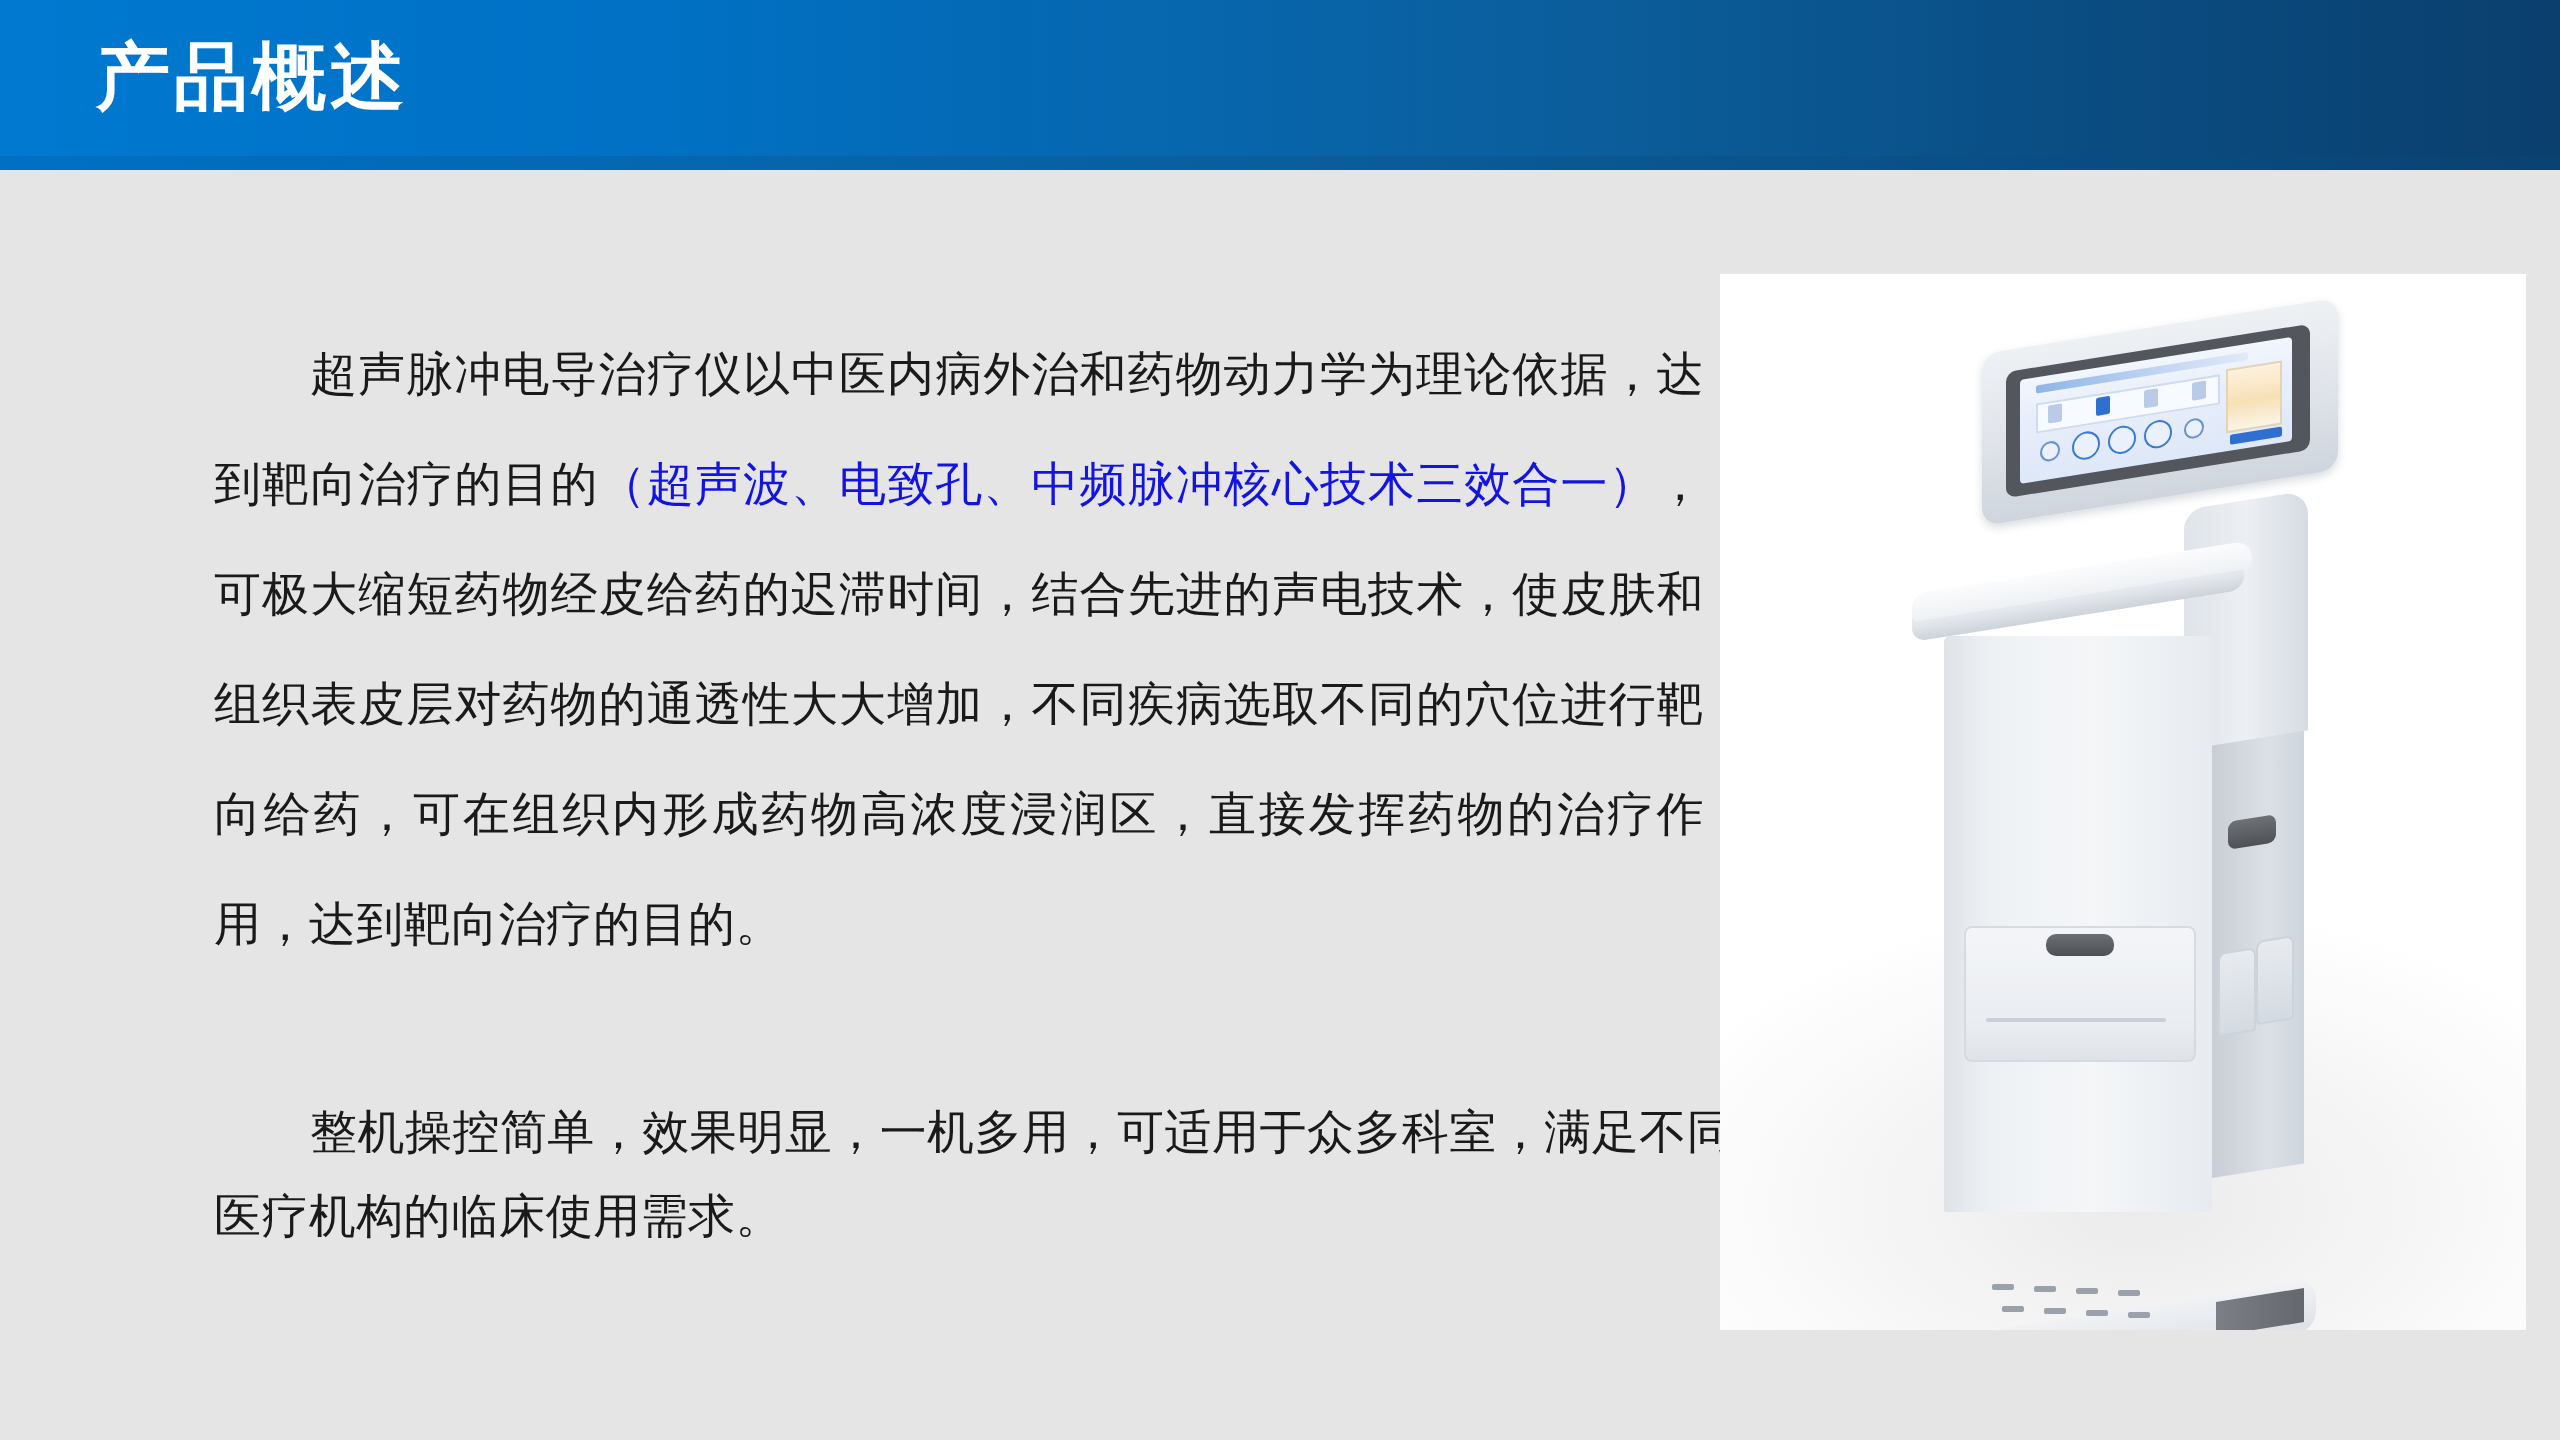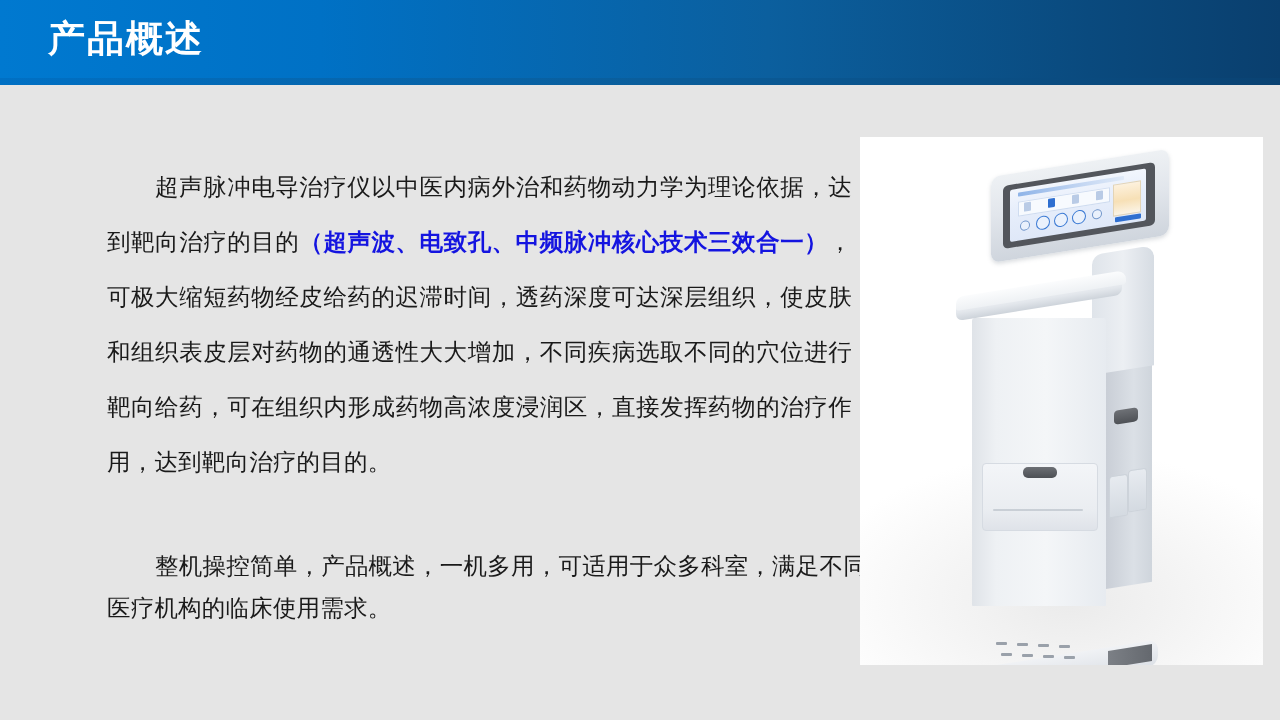--- a/index.html
+++ b/index.html
@@ -61,21 +61,21 @@
     font-size: 23.5px;
     line-height: 55px;
     color: #1a1a1a;
     text-align: justify;
     text-justify: inter-character;
     text-indent: 48px;
     letter-spacing: 0.2px;
   }
   .para-1 .hl {
     color: #1414e0;
-    font-weight: 700;
+    font-weight: 400;
   }
   .para-2 {
     position: absolute;
     left: 107px;
     top: 545px;
     width: 760px;
     font-size: 23.5px;
     line-height: 42px;
     color: #1a1a1a;
     text-align: justify;
@@ -264,24 +264,24 @@
 </head>
 <body>
 
 <div class="slide">
 
   <div class="header-bar"></div>
   <div class="header-underline"></div>
   <div class="header-title">产品概述</div>
 
   <div class="text-col">
-    <div class="para-1"><span>超声脉冲电导治疗仪以中医内病外治和药物动力学为理论依据，达到靶向治疗的目的</span><span class="hl">（超声波、电致孔、中频脉冲核心技术三效合一）</span><span>，可极大缩短药物经皮给药的迟滞时间，透药深度可达深层组织，使皮肤和组织表皮层对药物的通透性大大增加，不同疾病选取不同的穴位进行靶向给药，可在组织内形成药物高浓度浸润区，直接发挥药物的治疗作用，达到靶向治疗的目的。</span></div>
+    <div class="para-1"><span>超声脉冲电导治疗仪以中医内病外治和药物动力学为理论依据，达到靶向治疗的目的</span><span class="hl">（超声波、电致孔、中频脉冲核心技术三效合一）</span><span>，可极大缩短药物经皮给药的迟滞时间，结合先进的声电技术，使皮肤和组织表皮层对药物的通透性大大增加，不同疾病选取不同的穴位进行靶向给药，可在组织内形成药物高浓度浸润区，直接发挥药物的治疗作用，达到靶向治疗的目的。</span></div>
   </div>
 
-  <div class="para-2">整机操控简单，产品概述，一机多用，可适用于众多科室，满足不同医疗机构的临床使用需求。</div>
+  <div class="para-2">整机操控简单，效果明显，一机多用，可适用于众多科室，满足不同医疗机构的临床使用需求。</div>
 
   <div class="product-panel">
     <div class="product-stage">
 
       <div class="caster c4 dev">
         
         
       </div>
 
       <div class="base-top dev"></div>

